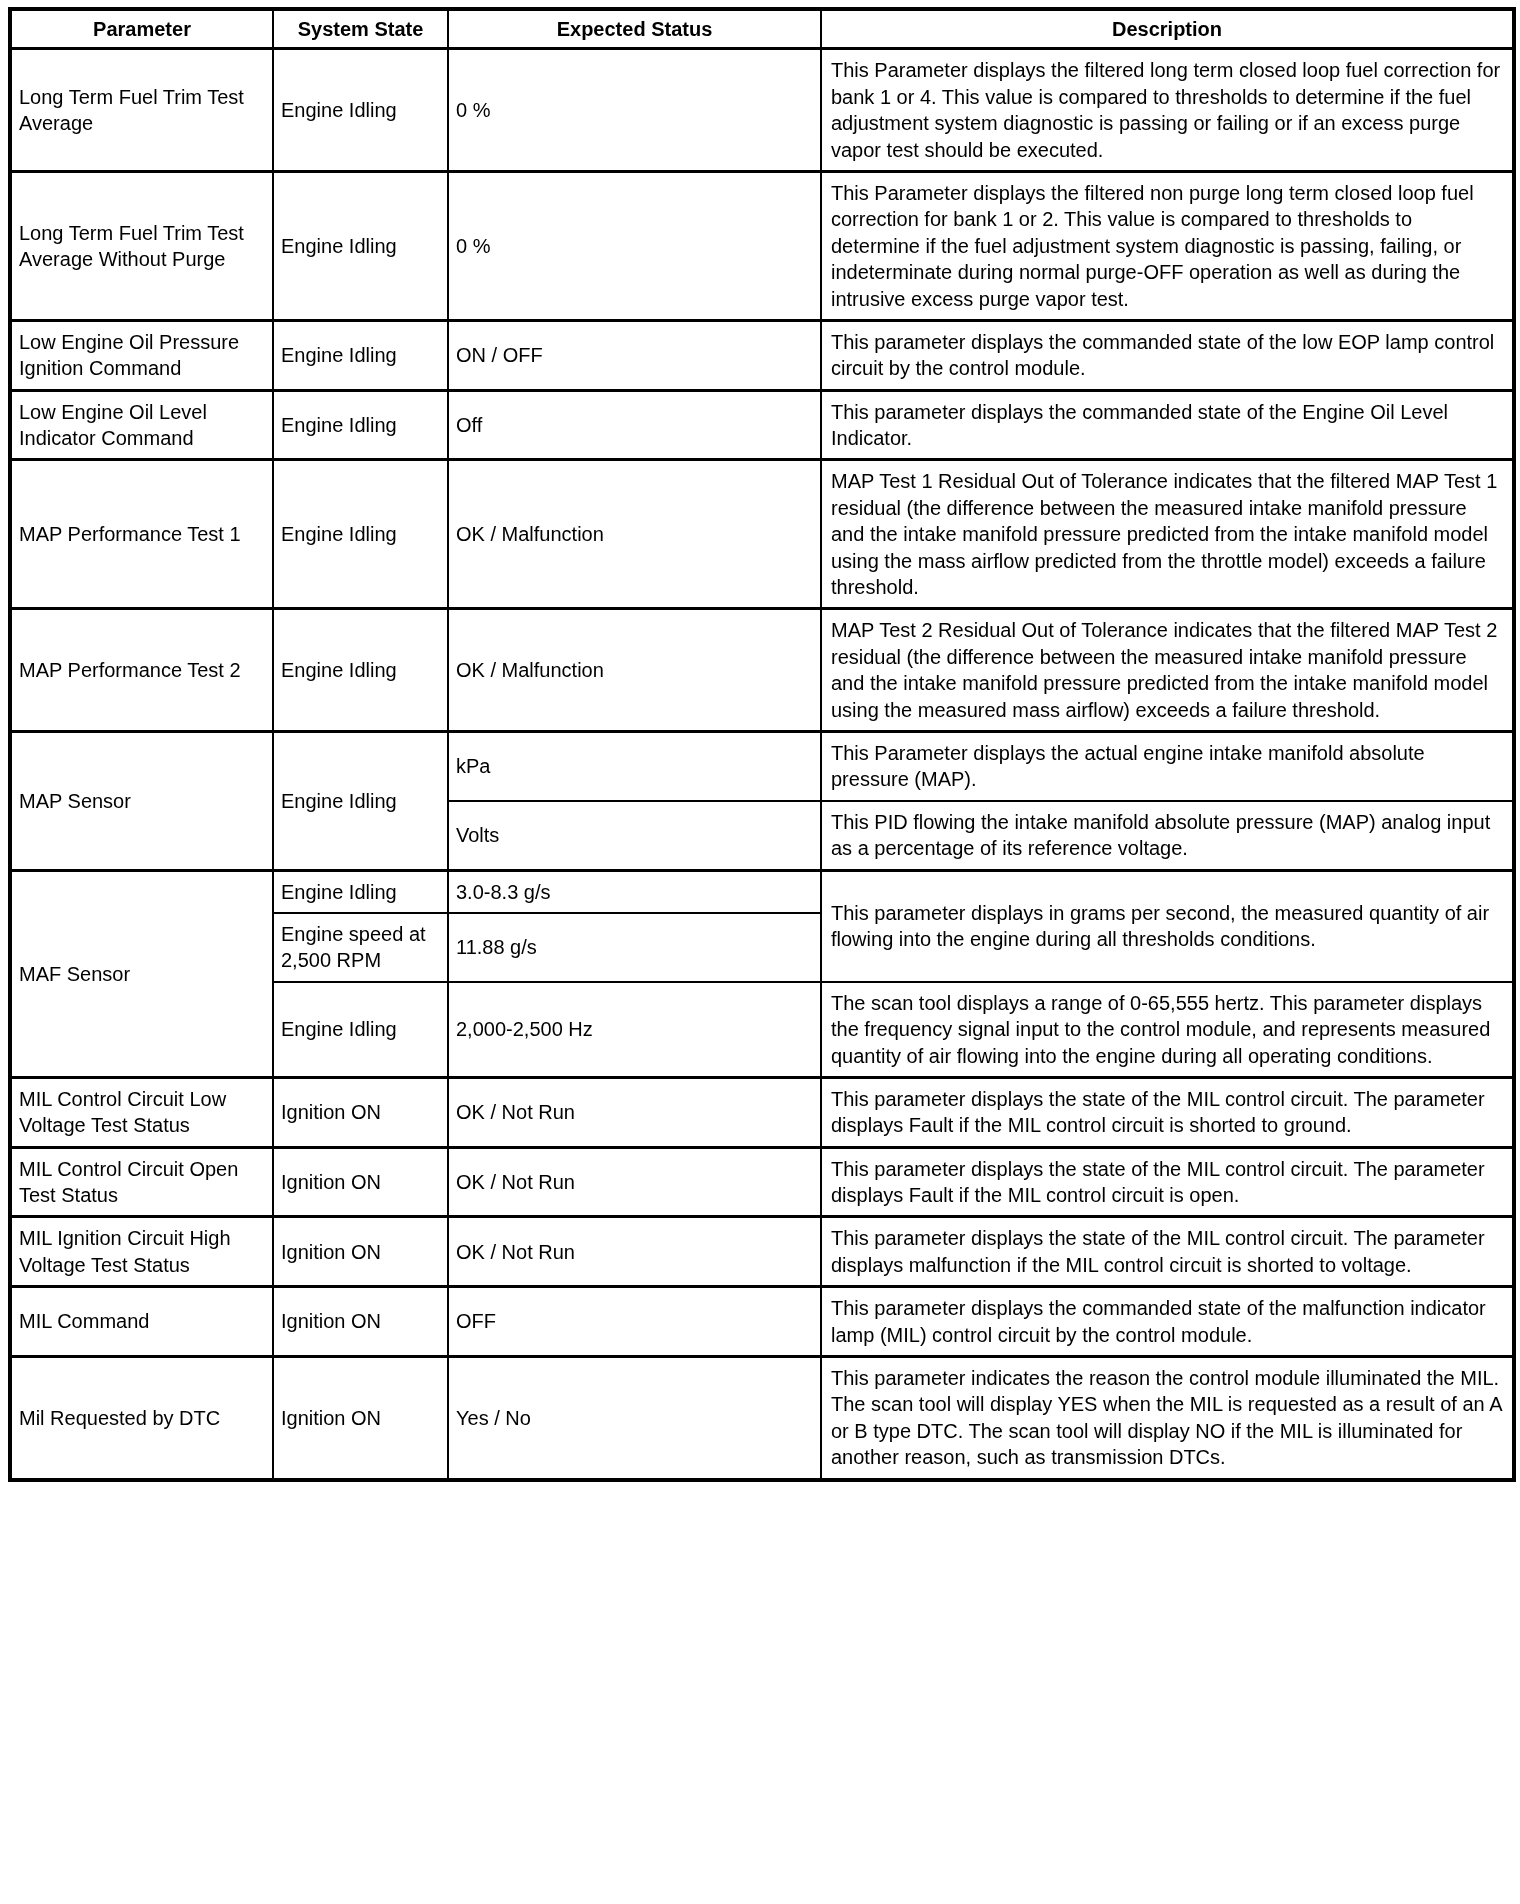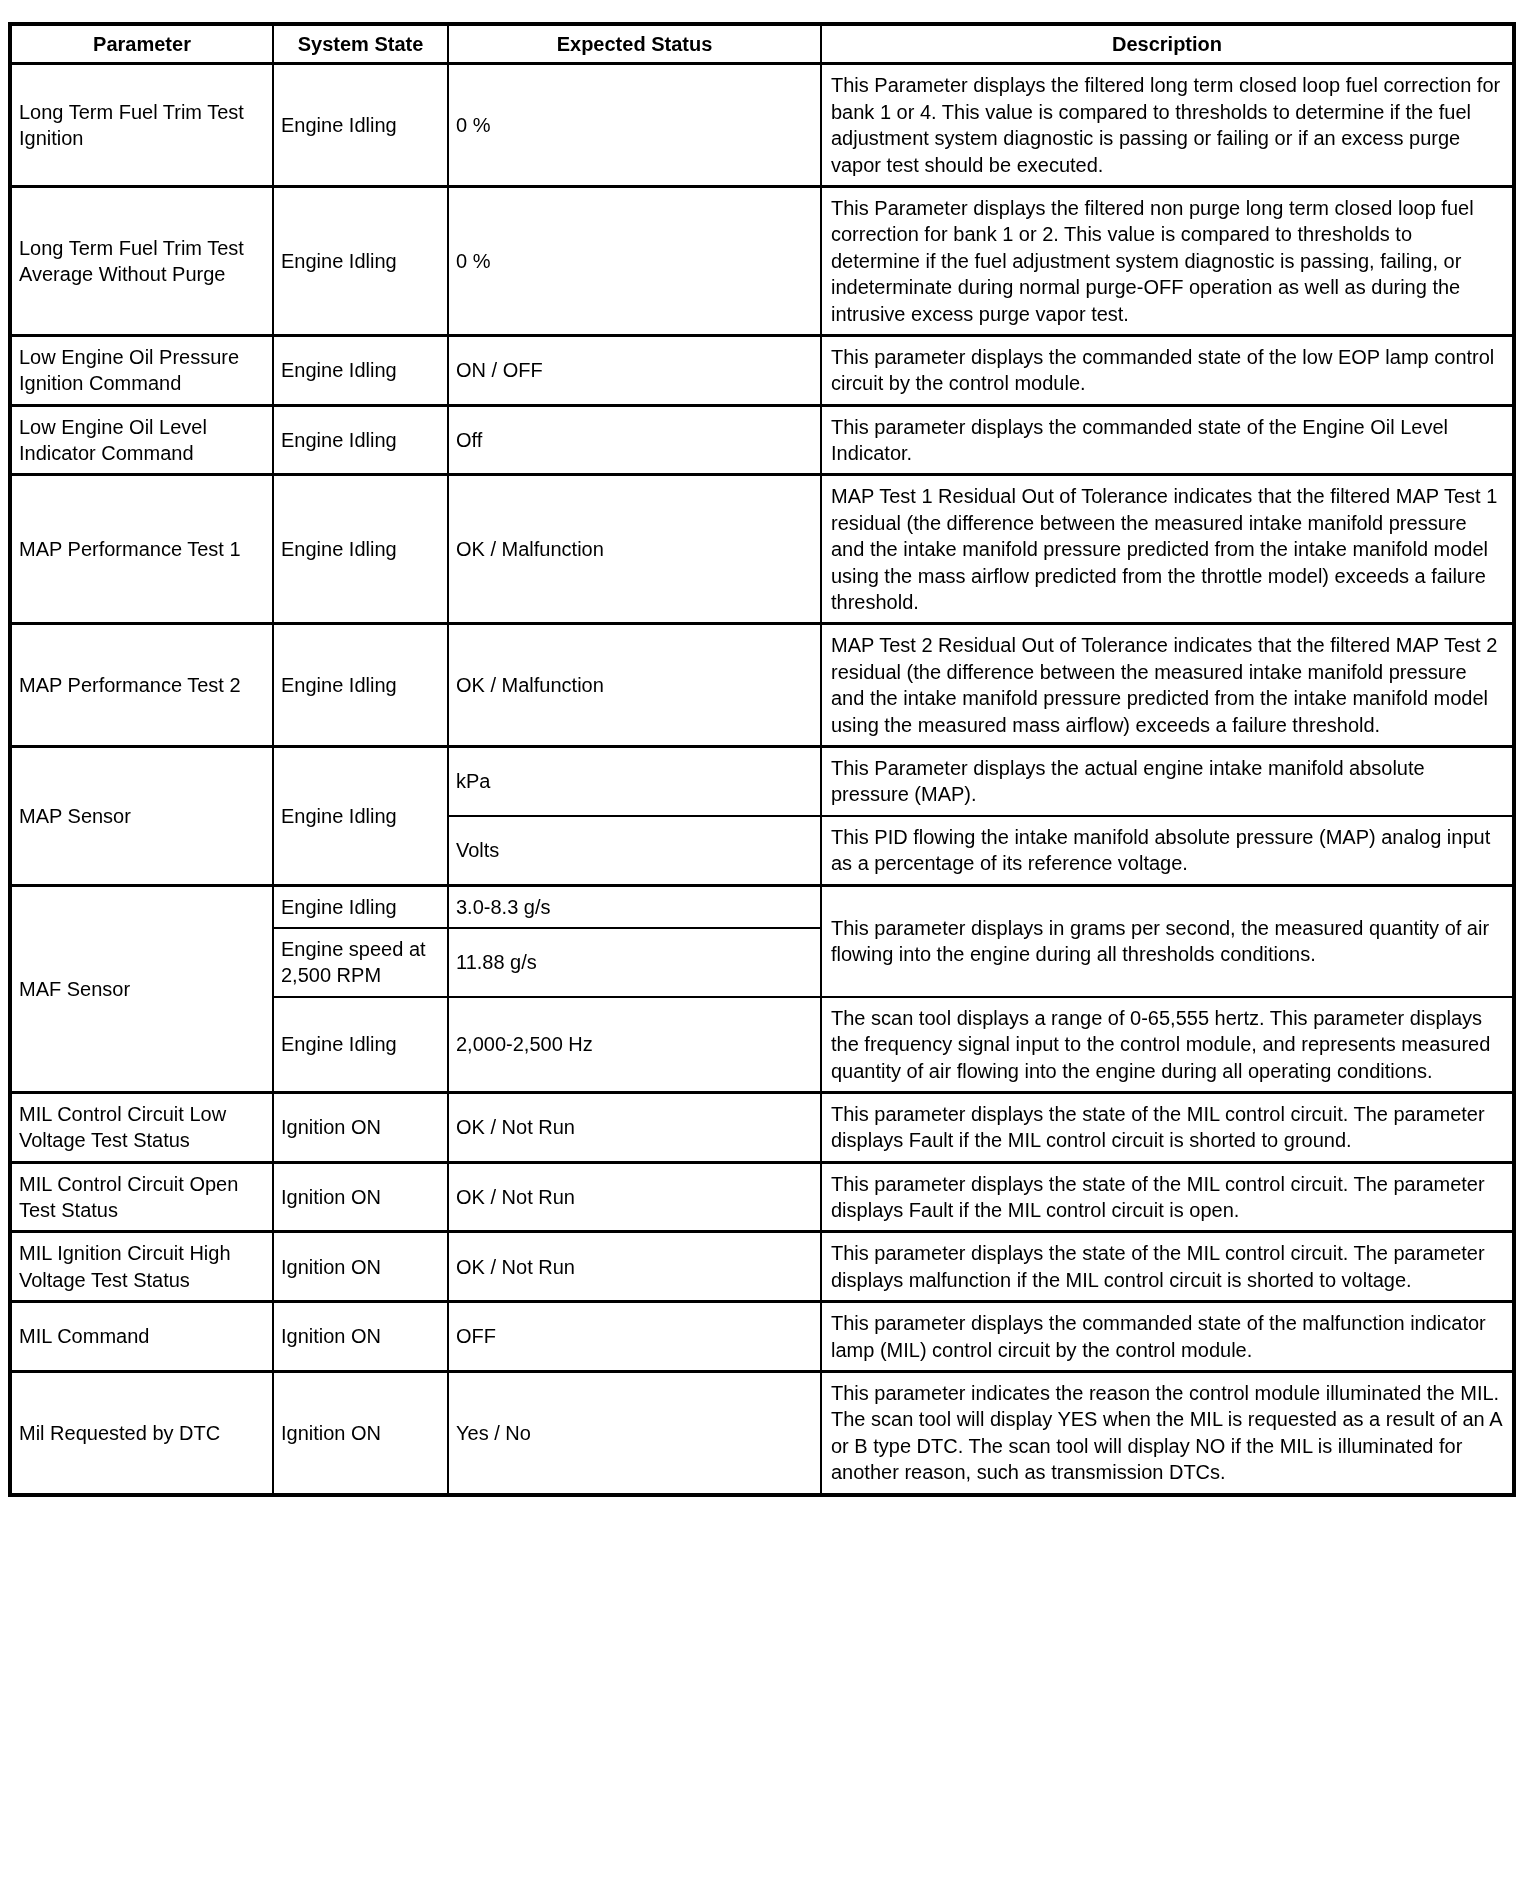--- a/index.html
+++ b/index.html
@@ -2,21 +2,21 @@
 <html><head>
 <meta charset="utf-8">
 <style>
   * { box-sizing: border-box; }
   html, body { margin: 0; padding: 0; background: #ffffff; }
   body {
     font-family: "Liberation Sans", "DejaVu Sans", sans-serif;
     color: #000000;
     -webkit-font-smoothing: antialiased;
   }
-  .page { width: 1520px; padding: 22px 8px; }
+  .page { width: 1520px; padding: 7px 8px; }
   table.spec-table {
     border-collapse: collapse;
     table-layout: fixed;
     width: 1504px;
     border: 4px solid #000;
   }
   th, td {
     border: 2px solid #000;
     padding: 7px 7px;
     font-size: 20px;
@@ -49,21 +49,21 @@
       <tr>
         <th>Parameter</th>
         <th>System State</th>
         <th>Expected Status</th>
         <th>Description</th>
       </tr>
     </thead>
     <tbody>
 
       <tr class="group-start">
-        <td>Long Term Fuel Trim Test Ignition</td>
+        <td>Long Term Fuel Trim Test Average</td>
         <td>Engine Idling</td>
         <td>0 %</td>
         <td class="desc">This Parameter displays the filtered long term closed loop fuel correction for bank 1 or 4. This value is compared to thresholds to determine if the fuel adjustment system diagnostic is passing or failing or if an excess purge vapor test should be executed.</td>
       </tr>
 
       <tr class="group-start">
         <td>Long Term Fuel Trim Test Average Without Purge</td>
         <td>Engine Idling</td>
         <td>0 %</td>
         <td class="desc">This Parameter displays the filtered non purge long term closed loop fuel correction for bank 1 or 2. This value is compared to thresholds to determine if the fuel adjustment system diagnostic is passing, failing, or indeterminate during normal purge-OFF operation as well as during the intrusive excess purge vapor test.</td>

